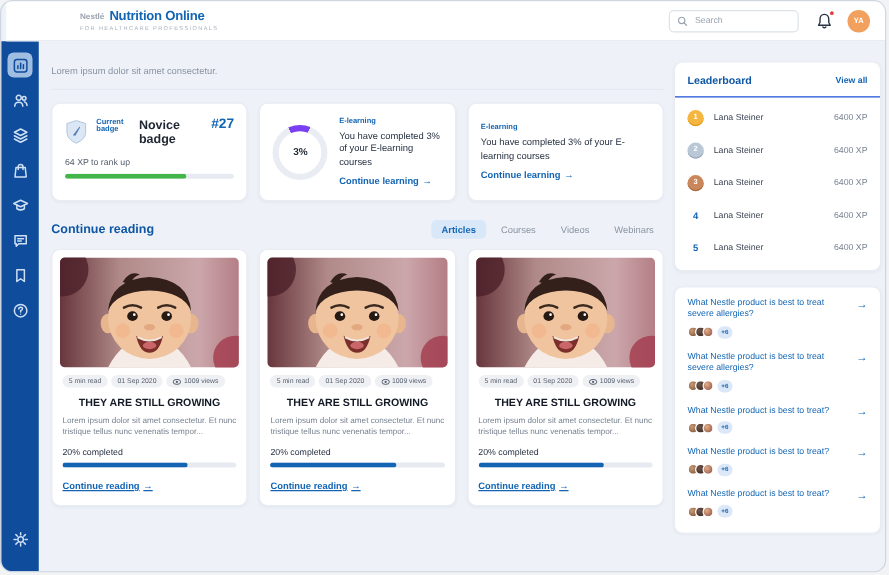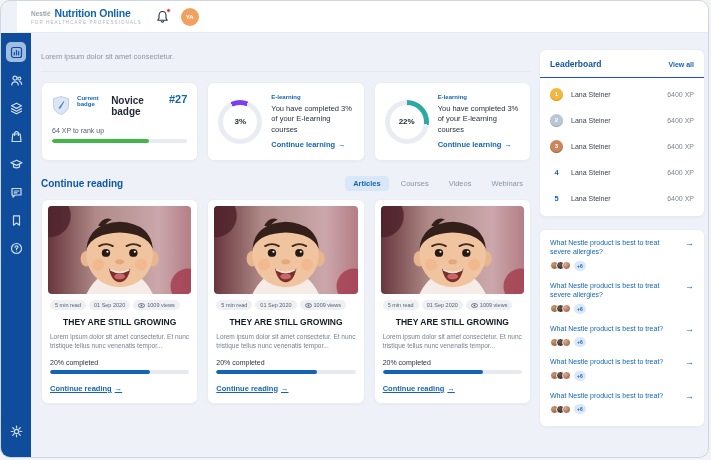--- a/index.html
+++ b/index.html
@@ -1,20 +1,20 @@
 <!DOCTYPE html>
 <html><head>
 <meta charset="utf-8">
 <style>
   * { box-sizing: border-box; }
   html,body { margin:0; padding:0; background:#f2f3f5; font-family:"Liberation Sans",sans-serif; }
   .frame { position:relative; width:709px; height:458px; margin:0; border:1px solid #cfd6e0; border-radius:10px; overflow:hidden; background:#eef2f8; }
 
   
-  .topbar { position:absolute; top:0; left:16px; right:0; height:32px; background:#fff; border-bottom:1px solid #e8ecf2; display:flex; align-items:center; z-index:6; }
+  .topbar { position:absolute; top:0; left:4px; right:0; height:32px; background:#fff; border-bottom:1px solid #e8ecf2; display:flex; align-items:center; z-index:6;padding-left:45px; }
   .brand-col { margin-left:14px; display:flex; flex-direction:column; }
   .brand-row { display:flex; align-items:flex-end; gap:4px; }
   .nestle-mark { font-size:6.5px; font-weight:bold; color:#9aa3af; line-height:1; padding-bottom:1px; }
   .brand-title { font-size:10.5px; font-weight:bold; color:#1365b4; line-height:1; letter-spacing:-0.2px; }
   .brand-tagline { font-size:4.5px; color:#aab3bf; letter-spacing:1.1px; text-transform:uppercase; margin-top:2px; }
   .search-box { margin-left:auto; width:104px; height:18px; border:1px solid #dde3ea; border-radius:4px; background:#fff; display:flex; align-items:center; padding:0 6px; gap:4px; }
   .search-box svg { flex:none; }
   .search-box input { border:none; outline:none; width:100%; font-size:7px; color:#4b5563; font-family:"Liberation Sans",sans-serif; background:transparent; }
   .search-box input::placeholder { color:#9aa3af; }
   .bell-wrap { position:relative; margin:0 12px 0 14px; width:13px; height:14px; }
@@ -141,20 +141,27 @@
 
   <header class="topbar">
     <div class="brand-col">
       <div class="brand-row">
         <span class="nestle-mark">Nestlé</span>
         <span class="brand-title">Nutrition Online</span>
       </div>
       <span class="brand-tagline">for Healthcare Professionals</span>
     </div>
 
+    <div class="search-box">
+      <svg width="8" height="8" viewBox="0 0 10 10">
+          <circle cx="4.2" cy="4.2" r="3.2" fill="none" stroke="#9aa3af" stroke-width="1.2"></circle>
+          <line x1="6.6" y1="6.6" x2="9" y2="9" stroke="#9aa3af" stroke-width="1.2" stroke-linecap="round"></line>
+        </svg>
+      <input type="text" placeholder="Search" style="">
+    </div>
 
     <div class="bell-wrap">
       <svg width="13" height="14" viewBox="0 0 13 14">
           <path d="M6.5 1.5 C4 1.5 3 3.5 3 5.5 L3 8 L1.8 10.2 L11.2 10.2 L10 8 L10 5.5 C10 3.5 9 1.5 6.5 1.5 Z" fill="none" stroke="#273142" stroke-width="1.1" stroke-linejoin="round"></path>
           <path d="M5.3 11.6 Q6.5 12.8 7.7 11.6" fill="none" stroke="#273142" stroke-width="1.1" stroke-linecap="round"></path>
         </svg>
       <span class="bell-dot"></span>
     </div>
 
     <div class="avatar">YA</div>
@@ -258,23 +265,20 @@
           <div class="donut-hole">3%</div>
         </div>
         <div class="elearn-text">
           <span class="tiny-blue-label">E-learning</span>
           <span class="elearn-desc">You have completed 3% of your E-learning courses</span>
           <a class="card-link"><span>Continue learning</span><span class="arr">→</span></a>
         </div>
       </div>
 
       <div class="card stat-card elearn-card">
-        <div class="donut" style="background: conic-gradient(rgb(44, 169, 164) 27%, rgb(233, 237, 243) 0deg);">
-          <div class="donut-hole">22%</div>
-        </div>
         <div class="elearn-text">
           <span class="tiny-blue-label">E-learning</span>
           <span class="elearn-desc">You have completed 3% of your E-learning courses</span>
           <a class="card-link"><span>Continue learning</span><span class="arr">→</span></a>
         </div>
       </div>
     </div>
 
     <div class="section-head">
       <span class="section-title">Continue reading</span>

